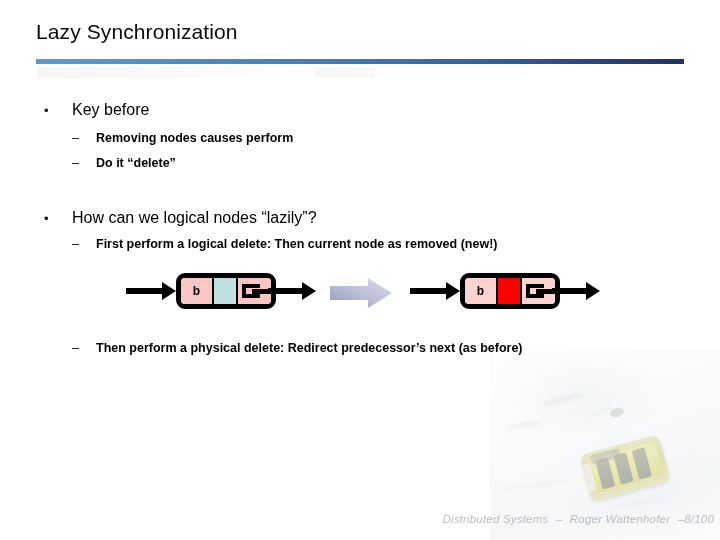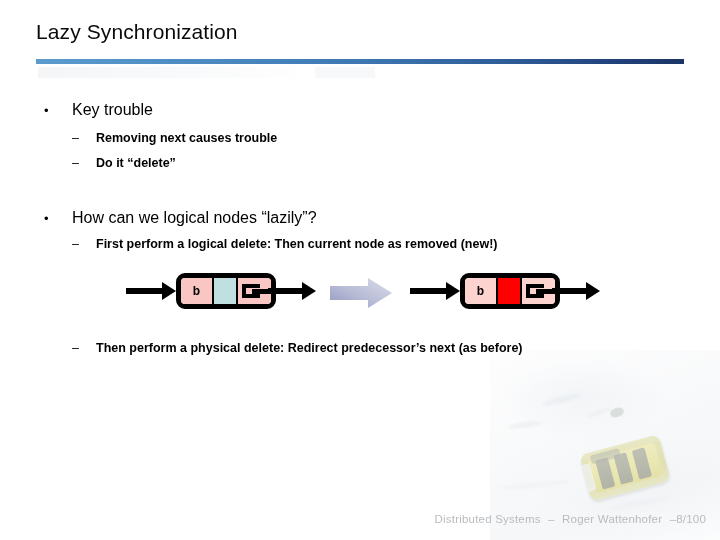--- a/index.html
+++ b/index.html
@@ -273,25 +273,26 @@
     left: 330px;
     top: 16px;
     width: 62px;
     height: 30px;
   }
   .gray-arrow svg { display: block; }
 
   
   .footer {
     position: absolute;
-    left: 8px;
+    left: 16px;
     top: 513px;
     width: 700px;
     text-align: right;
     font-size: 11.5px;
+    font-style: italic;
     color: #b8bcc0;
     letter-spacing: 0.2px;
     white-space: nowrap;
   }
   .footer span { margin: 0 2px; }
 </style>
 </head>
 <body>
 
 <div id="slide">
@@ -314,25 +315,25 @@
     </div>
   </div>
 
   <div class="title">Lazy Synchronization</div>
   <div class="title-rule"></div>
   <div class="title-ghost"></div>
   <div class="title-ghost2"></div>
 
   <div class="l1" id="b1">
     <span class="mark">•</span>
-    <span>Key trouble</span>
+    <span>Key before</span>
   </div>
   <div class="l2" id="b1s1">
     <span class="mark">–</span>
-    <span>Removing next causes trouble</span>
+    <span>Removing nodes causes perform</span>
   </div>
   <div class="l2" id="b1s2">
     <span class="mark">–</span>
     <span>Do it “delete”</span>
   </div>
 
   <div class="l1" id="b2">
     <span class="mark">•</span>
     <span>How can we logical nodes “lazily”?</span>
   </div>

